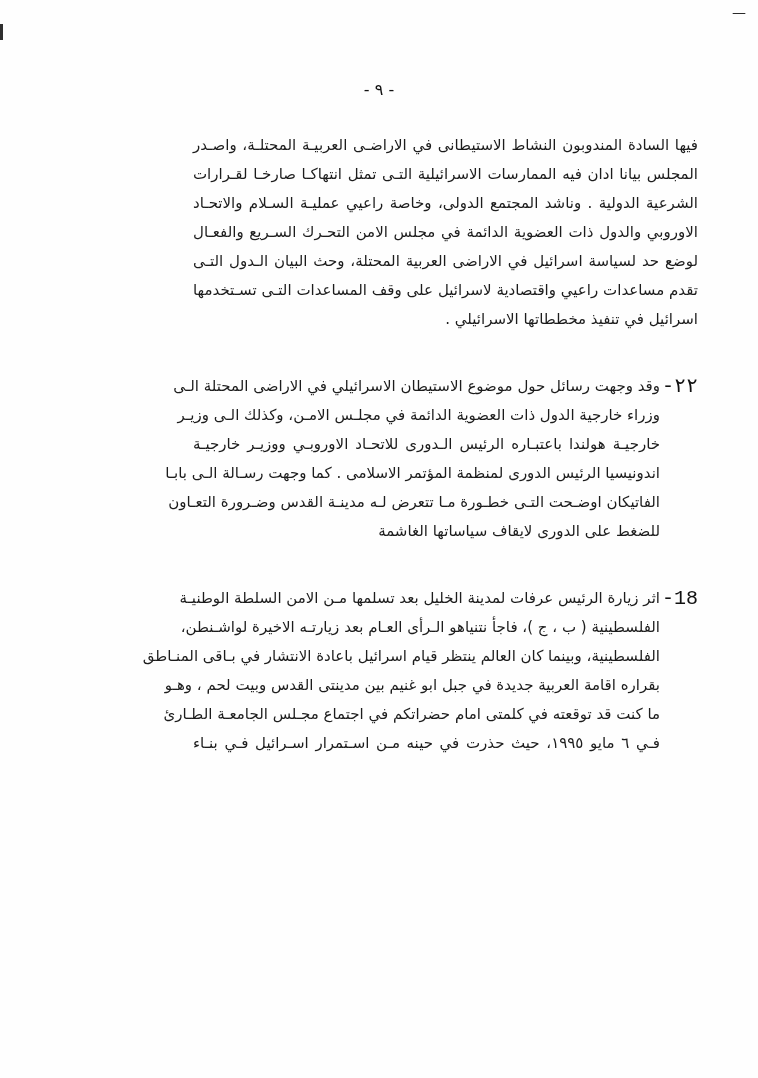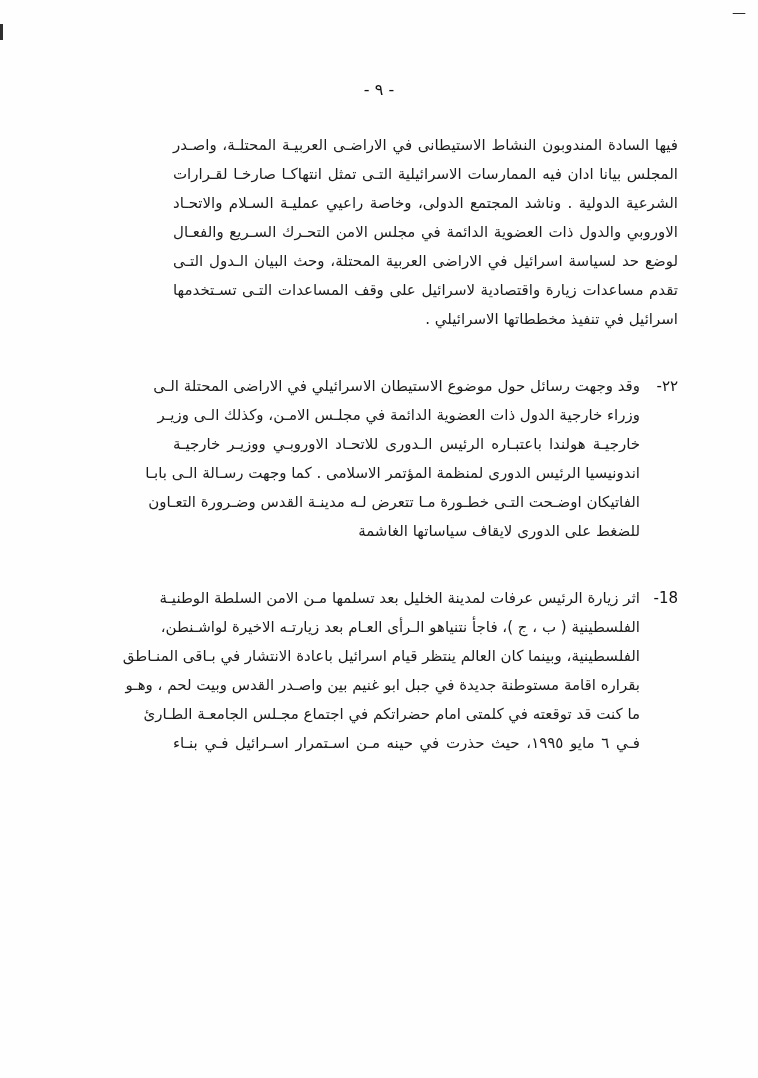--- a/index.html
+++ b/index.html
@@ -35,37 +35,38 @@
     background: #2f2f2f;
   }
   .page-number {
     margin-top: 80px;
     text-align: center;
     font-size: 16px;
     letter-spacing: 2px;
     color: #111;
   }
   .content {
-    margin: 32px 80px 0 127px;
+    margin: 32px 60px 0 127px;
     width: 505px;
   }
   .paragraph {
     position: relative;
   }
   .paragraph.numbered {
     margin-top: 38px;
     padding-right: 38px;
   }
   .para-number {
     position: absolute;
     top: 0;
     right: 0;
     line-height: 29px;
-    font-size: 15px;
+    font-size: 20px;
     color: #111;
+    font-family: Liberation Mono, monospace;
   }
   .line {
     font-size: 15px;
     line-height: 29px;
     text-align: justify;
     text-align-last: justify;
     white-space: nowrap;
     color: #1c1c1c;
   }
   .line.final {
@@ -83,38 +84,38 @@
   <div class="page-number">- ٩ -</div>
 
   <div class="content">
 
     <div class="paragraph">
       <div class="line">فيها السادة المندوبون النشاط الاستيطانى  في الاراضـى العربيـة المحتلـة، واصـدر</div>
       <div class="line">المجلس بيانا ادان فيه الممارسات الاسرائيلية التـى تمثل انتهاكـا صارخـا لقـرارات</div>
       <div class="line">الشرعية الدولية . وناشد المجتمع الدولى، وخاصة راعيي  عمليـة السـلام والاتحـاد</div>
       <div class="line">الاوروبي والدول ذات العضوية الدائمة في مجلس الامن  التحـرك السـريع والفعـال</div>
       <div class="line">لوضع حد لسياسة اسرائيل في الاراضى العربية المحتلة، وحث البيان  الـدول التـى</div>
-      <div class="line">تقدم مساعدات زيارة واقتصادية  لاسرائيل على وقف المساعدات التـى تسـتخدمها</div>
+      <div class="line">تقدم مساعدات راعيي واقتصادية  لاسرائيل على وقف المساعدات التـى تسـتخدمها</div>
       <div class="line final">اسرائيل في تنفيذ مخططاتها الاسرائيلي .</div>
     </div>
 
     <div class="paragraph numbered">
       <span class="para-number">٢٢-</span>
       <div class="line">وقد وجهت رسائل حول موضوع الاستيطان الاسرائيلي في الاراضى المحتلة  الـى</div>
       <div class="line">وزراء خارجية الدول ذات العضوية الدائمة في مجلـس الامـن، وكذلك الـى وزيـر</div>
       <div class="line">خارجيـة هولندا باعتبـاره الرئيس الـدورى للاتحـاد الاوروبـي ووزيـر خارجيـة</div>
       <div class="line">اندونيسيا الرئيس الدورى لمنظمة المؤتمر الاسلامى . كما وجهت رسـالة الـى بابـا</div>
       <div class="line">الفاتيكان اوضـحت التـى  خطـورة مـا تتعرض لـه مدينـة القدس وضـرورة التعـاون</div>
       <div class="line final">للضغط على الدورى لايقاف سياساتها الغاشمة</div>
     </div>
 
     <div class="paragraph numbered">
       <span class="para-number">18-</span>
       <div class="line">اثر زيارة الرئيس عرفات لمدينة  الخليل بعد تسلمها مـن الامن السلطة الوطنيـة</div>
       <div class="line">الفلسطينية ( ب ، ج )، فاجأ نتنياهو  الـرأى العـام بعد زيارتـه الاخيرة لواشـنطن،</div>
       <div class="line">الفلسطينية، وبينما كان العالم ينتظر قيام اسرائيل باعادة الانتشار في بـاقى المنـاطق</div>
-      <div class="line">بقراره اقامة مستوطنة جديدة في جبل ابو غنيم بين واصـدر القدس وبيت لحم ، وهـو</div>
+      <div class="line">بقراره اقامة العربية جديدة في جبل ابو غنيم بين مدينتى القدس وبيت لحم ، وهـو</div>
       <div class="line">ما كنت قد توقعته في كلمتى امام حضراتكم في اجتماع مجـلس  الجامعـة الطـارئ</div>
       <div class="line">فـي ٦ مايو ١٩٩٥، حيث حذرت في حينه مـن اسـتمرار اسـرائيل فـي بنـاء</div>
     </div>
 
   </div>
 </div>
 
 </body></html>

